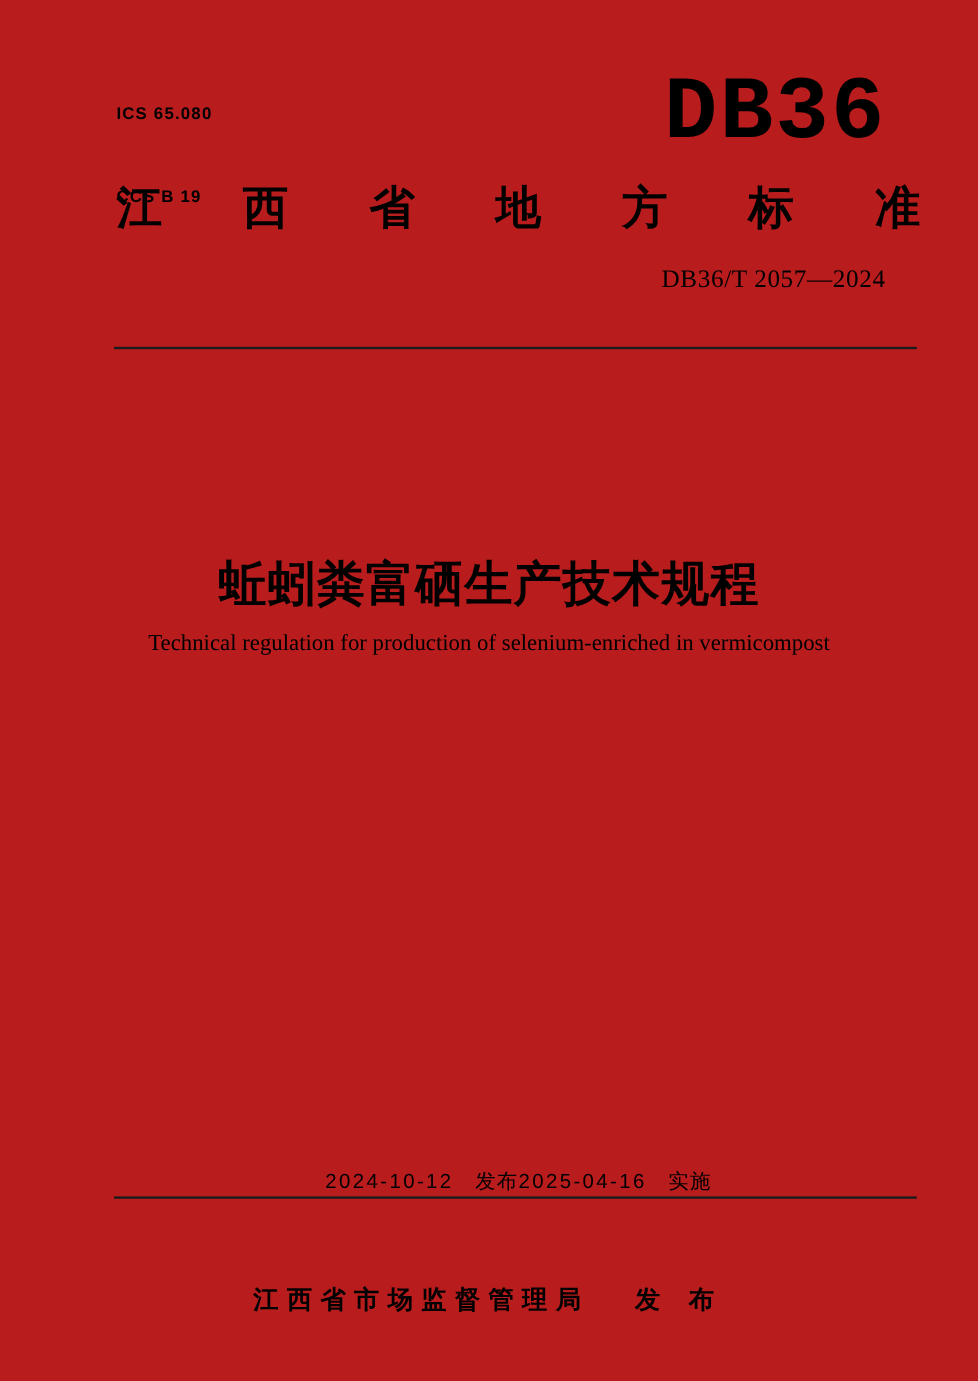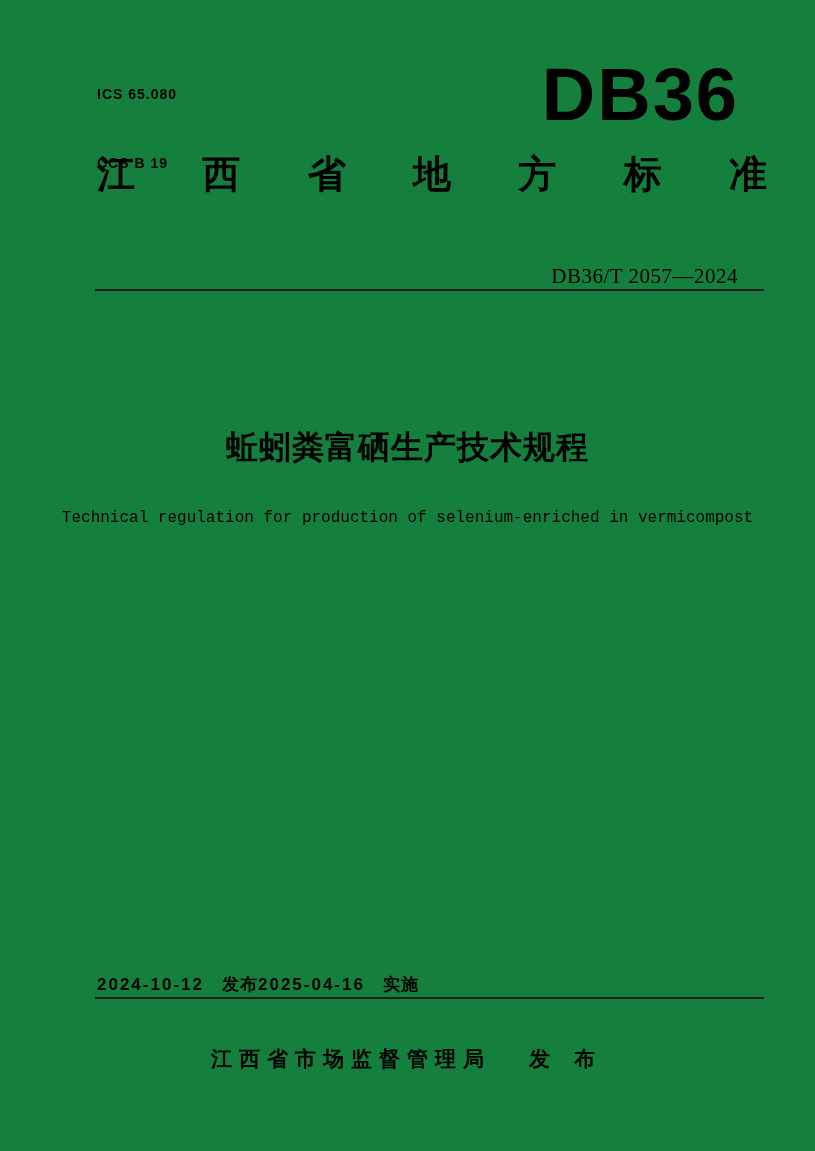--- a/index.html
+++ b/index.html
@@ -6,42 +6,42 @@
   html, body { background: #ffffff; }
   body {
     font-family: "Liberation Sans", sans-serif;
     color: #000000;
     width: 815px;
   }
   .page {
     position: relative;
     width: 815px;
     height: 1151px;
-    background: #15803d;
+    background: #b91c1c;
     overflow: hidden;
   }
 
   
   .ics-block {
     position: absolute;
     left: 97px;
     top: 37px;
     font-size: 14px;
     font-weight: 700;
     letter-spacing: 1px;
     line-height: 23px;
     white-space: pre;
   }
 
   
   .db-logo {
     position: absolute;
     right: 76px;
     top: 58px;
-    font-family: Liberation Sans, sans-serif;
+    font-family: Liberation Mono, monospace;
     font-weight: 700;
     font-size: 74px;
     line-height: 1;
     letter-spacing: 2px;
   }
 
   
   .standard-type-row {
     position: absolute;
     left: 97px;
@@ -54,80 +54,79 @@
     line-height: 42px;
   }
 
   .standard-number {
     position: absolute;
     right: 77px;
     top: 220px;
     font-family: "Liberation Serif", serif;
     font-size: 21px;
     letter-spacing: 0.5px;
-    margin-top: 44px;
   }
 
   .rule {
     position: absolute;
     left: 95px;
     right: 51px;
     height: 2px;
     background: #1c1c1c;
   }
   .rule-top { top: 289px; }
   .rule-bottom { top: 997px; }
 
   .title-cn {
     position: absolute;
     left: 0;
     right: 0;
-    top: 426px;
+    top: 459px;
     text-align: center;
-    font-size: 32px;
+    font-size: 40px;
     font-weight: 700;
     letter-spacing: 1px;
   }
 
   .title-en {
     position: absolute;
     left: 0;
     right: 0;
-    top: 509px;
+    top: 526px;
     text-align: center;
-    font-family: Liberation Mono, monospace;
-    font-size: 16px;
+    font-family: Liberation Serif, serif;
+    font-size: 19px;
   }
 
   .dates-row {
     position: absolute;
     left: 97px;
     right: 48px;
     top: 973px;
     display: flex;
-    justify-content: flex-start;
+    justify-content: center;
     font-size: 17px;
-    font-weight: 700;
+    font-weight: 400;
   }
   .date-group { display: inline-flex; align-items: baseline; }
   .date-value { letter-spacing: 2px; }
   .date-label { margin-left: 18px; letter-spacing: 1px; }
 
   .publisher-row {
     position: absolute;
     left: 0;
     right: 0;
     top: 1045px;
     display: flex;
     justify-content: center;
     align-items: baseline;
     font-size: 21px;
     font-weight: 700;
   }
-  .publisher-name { letter-spacing: 7px; }
+  .publisher-name { letter-spacing: 7px; margin-top: 24px; }
   .publish-label { margin-left: 38px; letter-spacing: 9px; white-space: pre; }
 </style>
 </head>
 <body>
 
 <div class="page">
 
   <div class="ics-block">
     <div>ICS 65.080</div>
     <div>CCS B 19</div>

